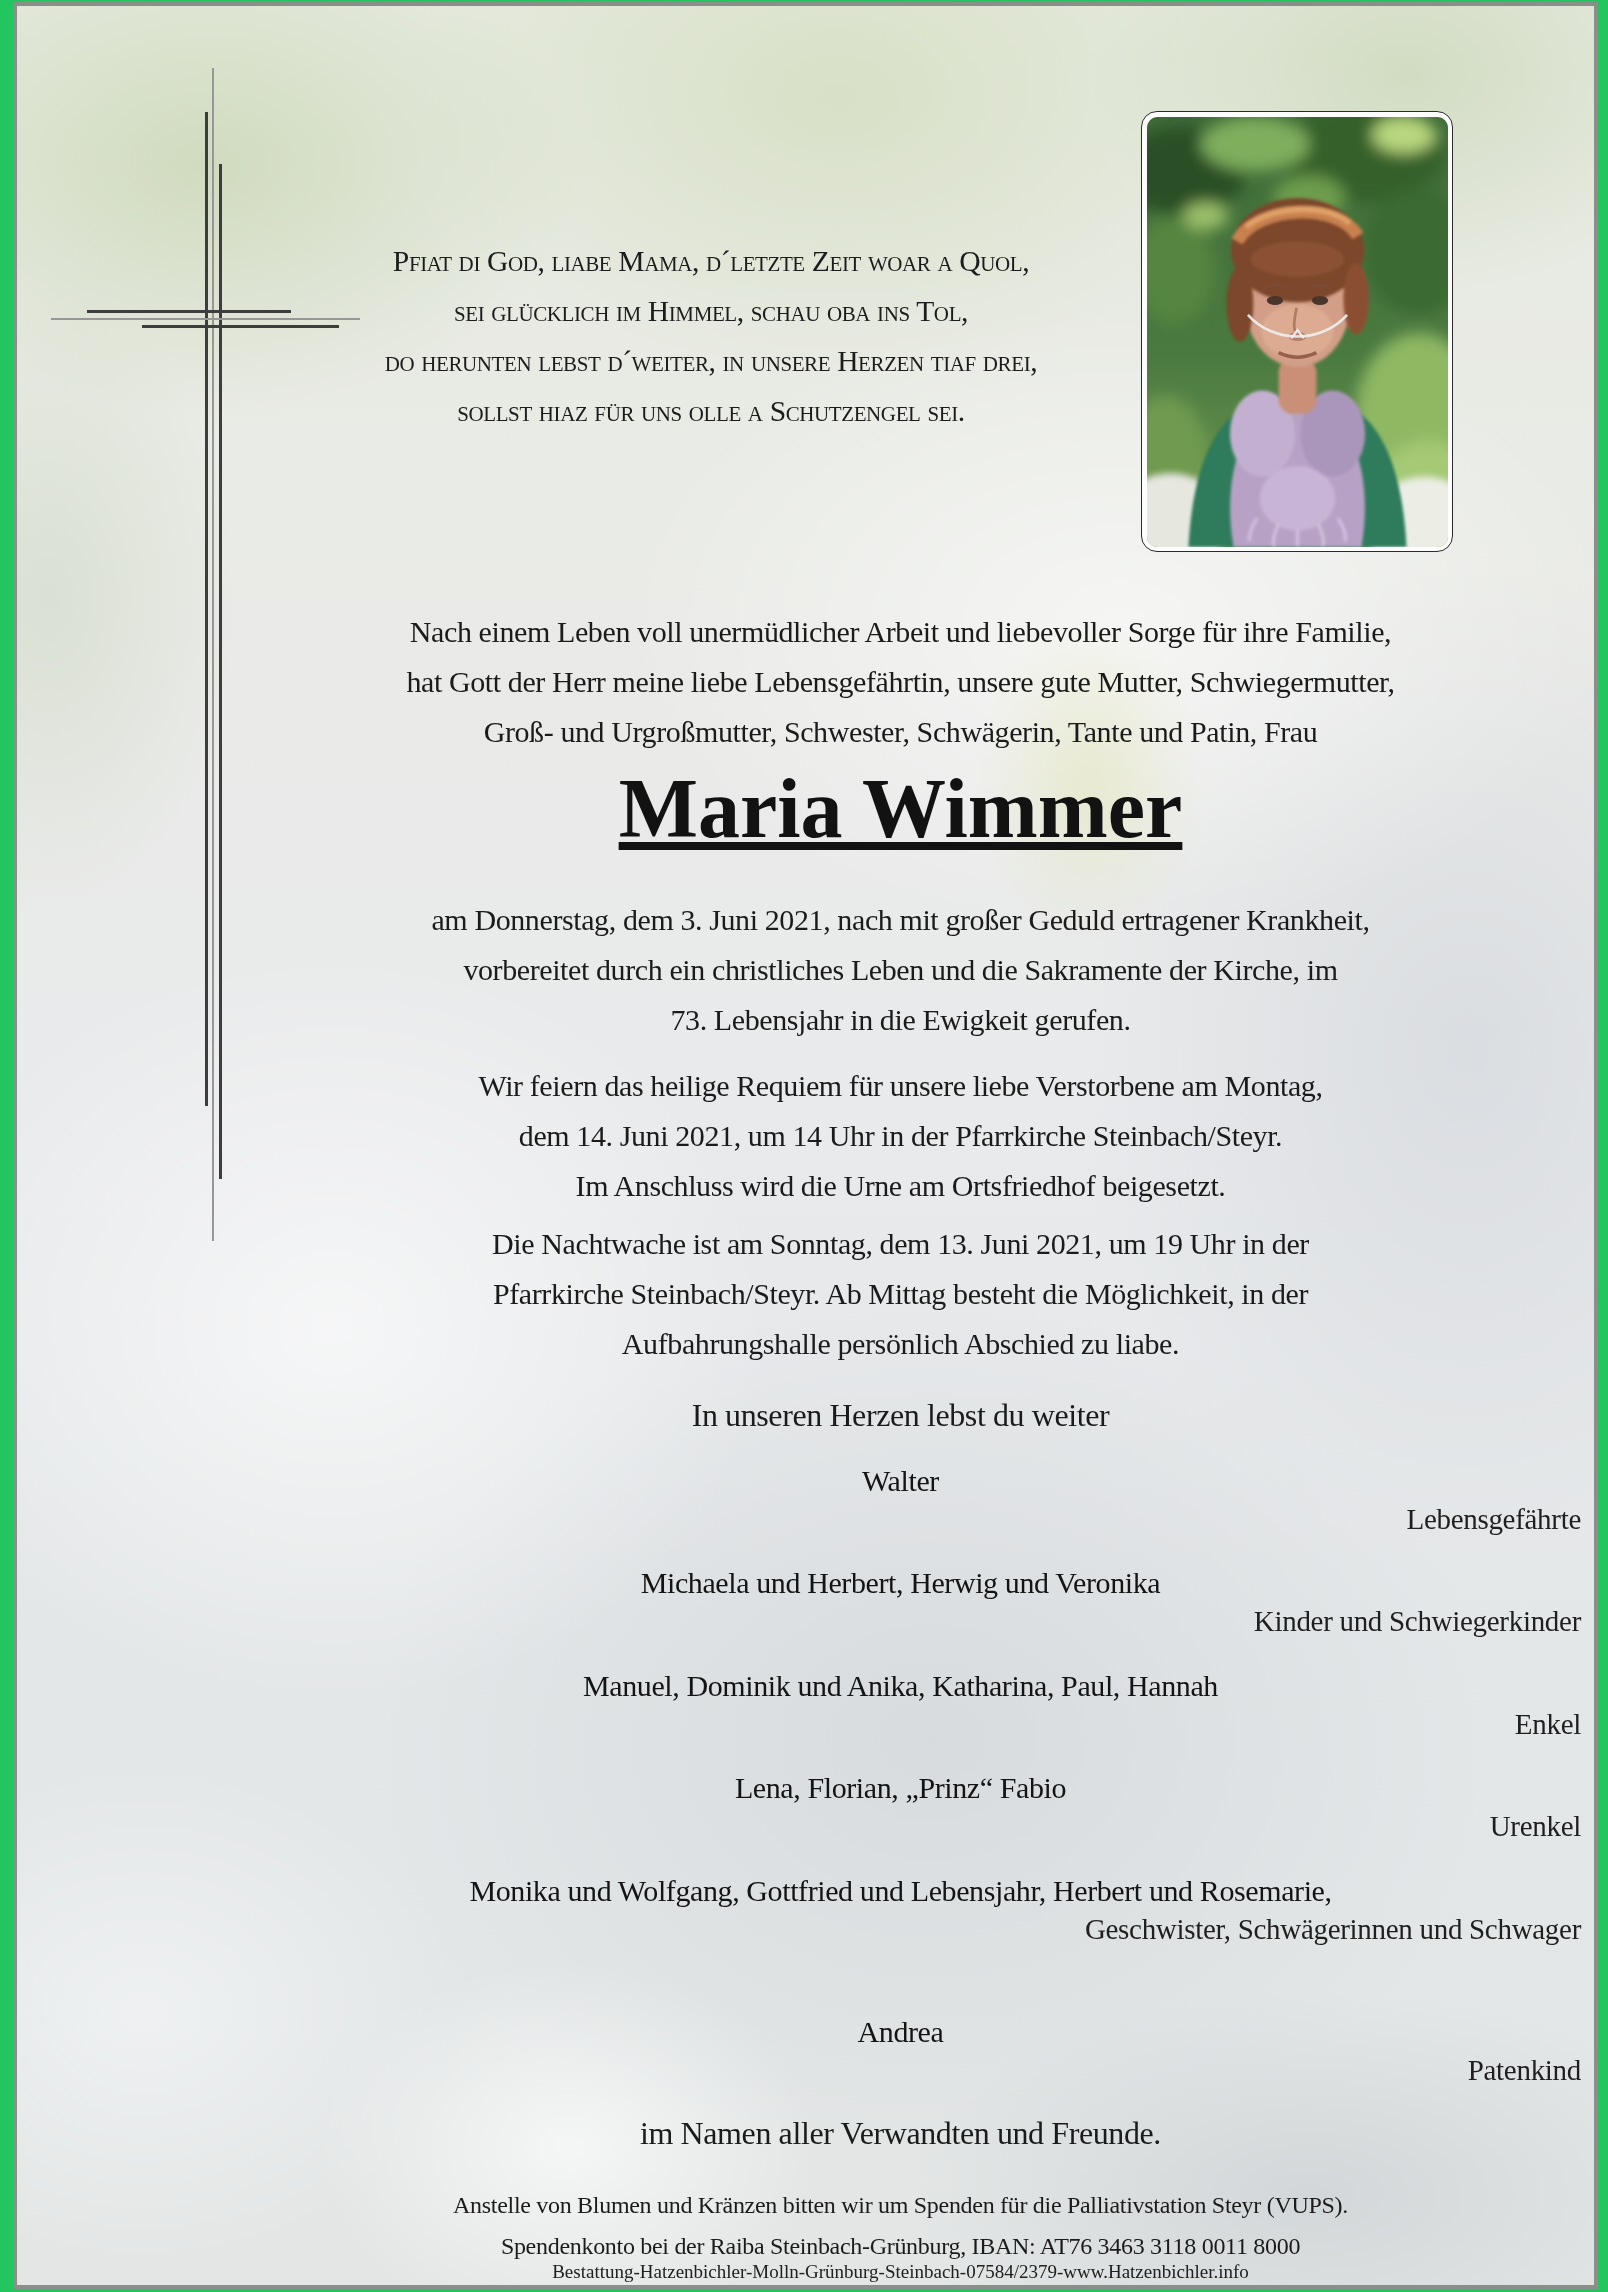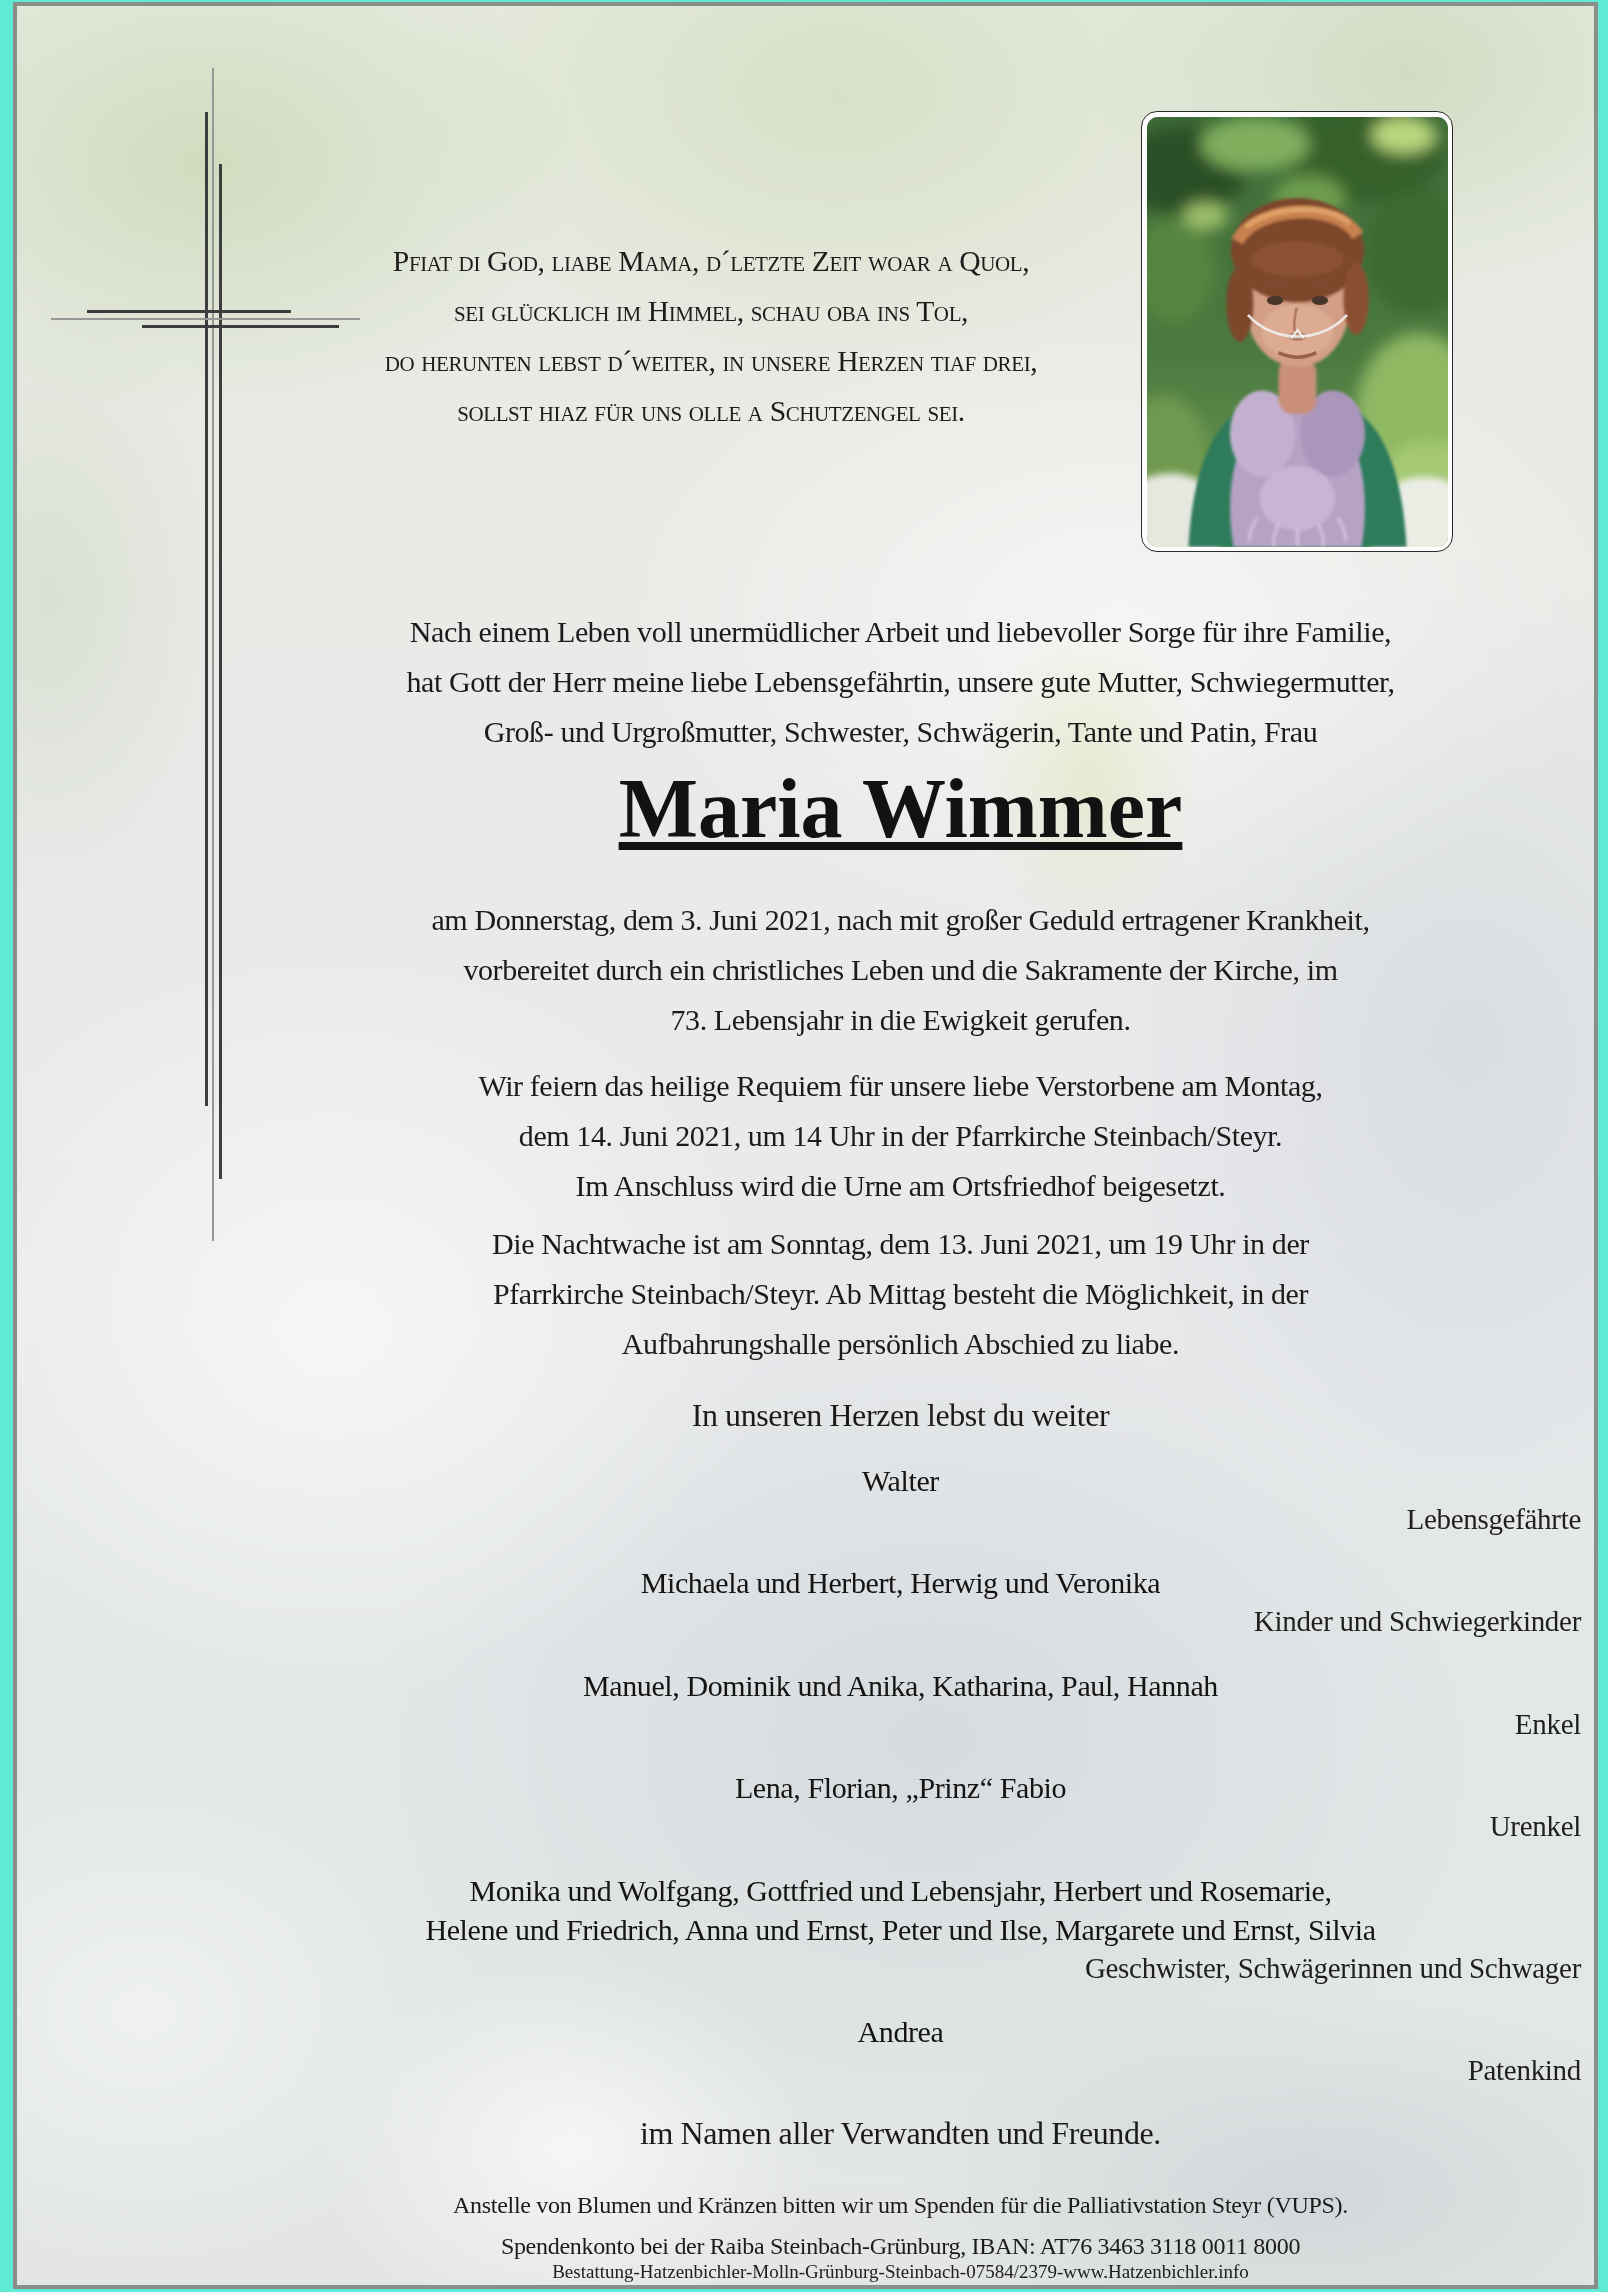--- a/index.html
+++ b/index.html
@@ -1,19 +1,19 @@
 <!DOCTYPE html>
 <html style="font-size:14.3px"><head>
 <meta charset="utf-8">
 <style>
   html,body{margin:0;padding:0;background:#ffffff;}
   .page{
     position:relative;
     width:1608px;height:2293px;
-    background:#5eead4;
+    background:#22c55e;
     font-family:"Liberation Serif", serif;
     color:#1b1b1b;
     overflow:hidden;
   }
   .frame{
     position:absolute;left:12.5px;top:1.8px;width:1585px;height:2287px;
     box-sizing:border-box;
     border:4.5px solid #8a8f8a;
     background:
       radial-gradient(537px 358px at 12% 7%,  rgba(186,204,156,0.50), transparent 70%),
@@ -208,21 +208,20 @@
   </div>
   <div class="mourner" style="top:1768px;">
     <div class="names">
         <div>Lena, Florian, „Prinz“ Fabio</div>
       </div>
     <div class="relation">Urenkel</div>
   </div>
   <div class="mourner" style="top:1871px;">
     <div class="names">
       <div>Monika und Wolfgang, Gottfried und Lebensjahr, Herbert und Rosemarie,</div>
-      <div>Helene und Friedrich, Anna und Ernst, Peter und Ilse, Margarete und Ernst, Silvia</div>
     </div>
     <div class="relation">Geschwister, Schwägerinnen und Schwager</div>
   </div>
   <div class="mourner" style="top:2012px;">
     <div class="names">
         <div>Andrea</div>
       </div>
     <div class="relation">Patenkind</div>
   </div>
 

